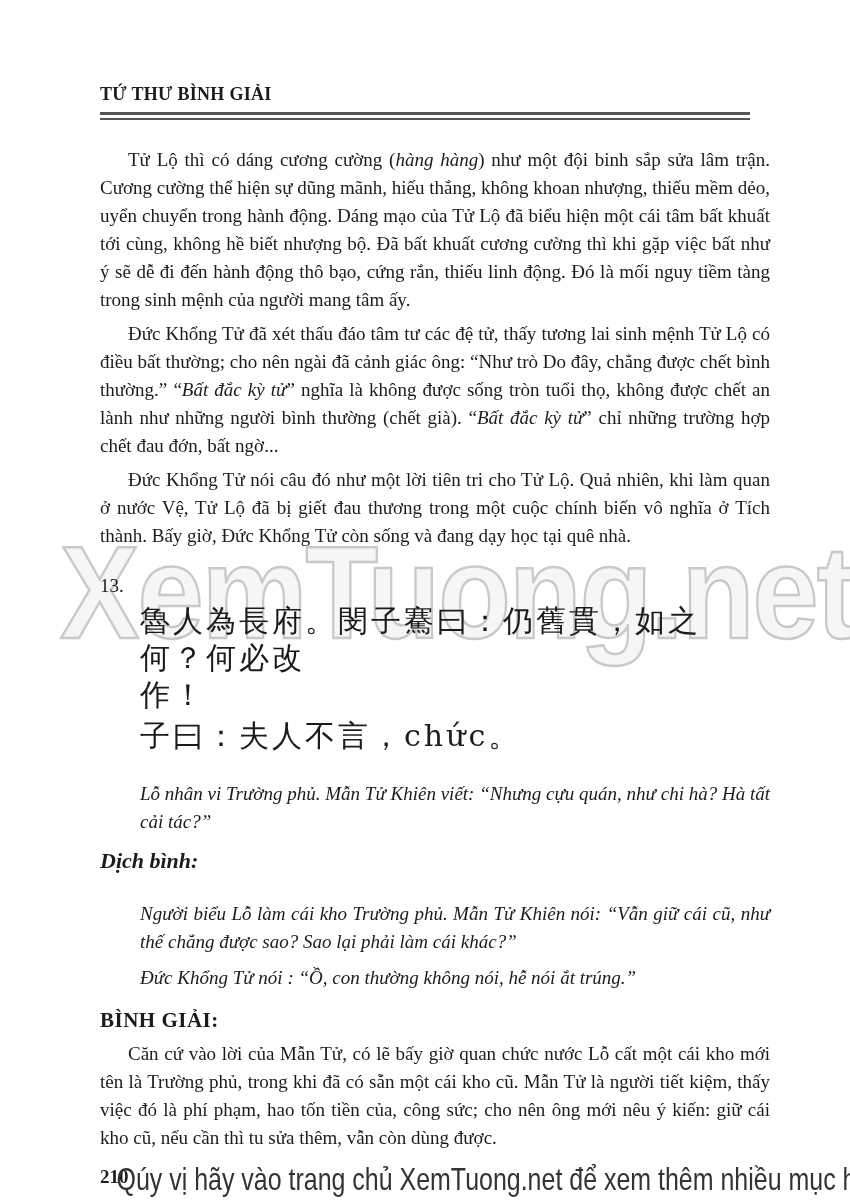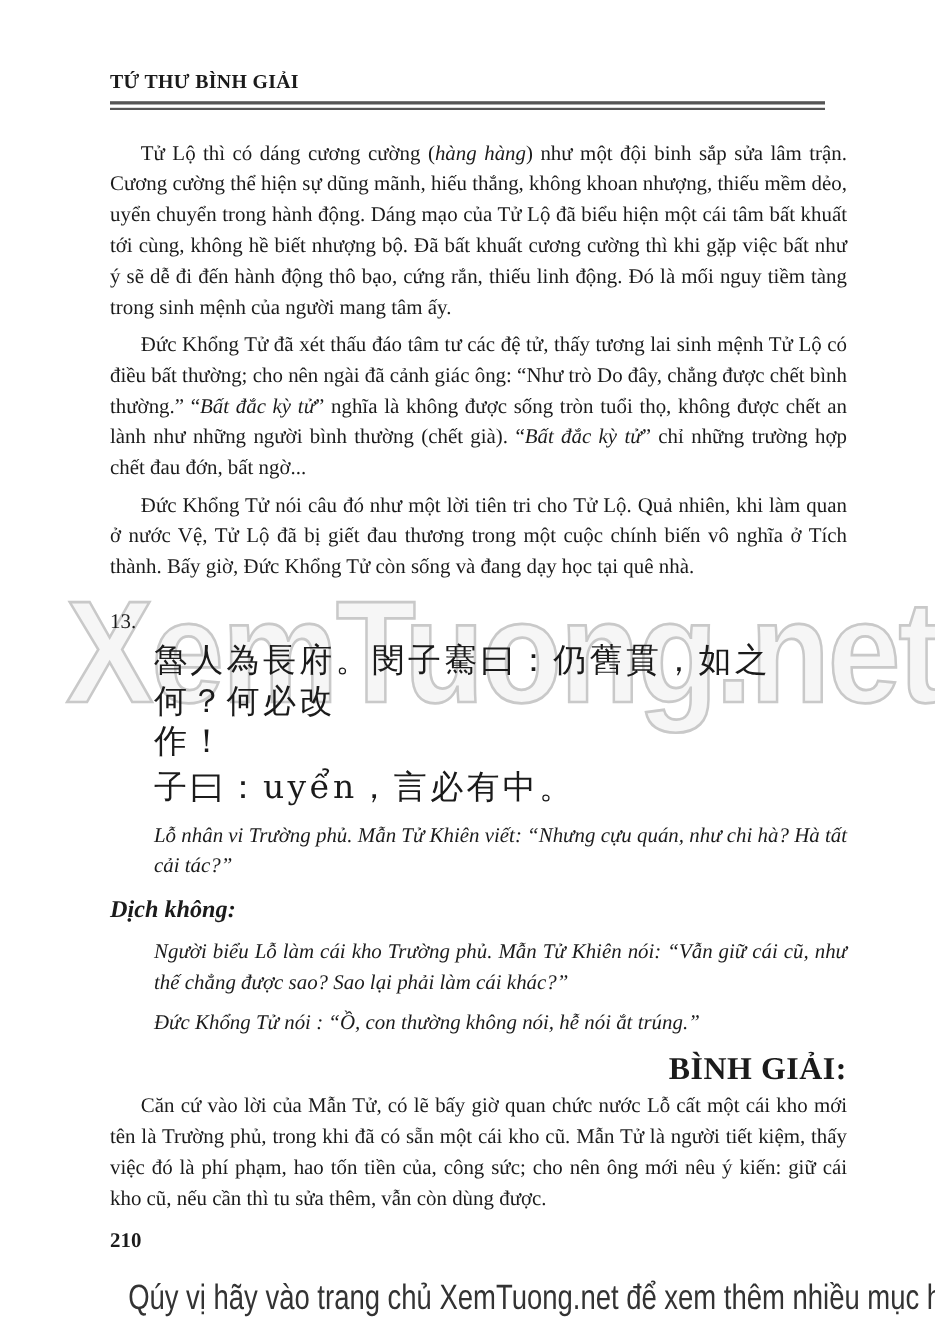--- a/index.html
+++ b/index.html
@@ -26,21 +26,21 @@
     white-space: nowrap;
     color: #f6f6f6;
     -webkit-text-stroke: 2.5px #c9c9c9;
     transform: scaleX(0.9);
     transform-origin: left top;
     user-select: none;
   }
   .content {
     position: relative;
     z-index: 1;
-    padding: 64px 80px 0 100px;
+    padding: 84px 80px 0 100px;
   }
   .running-header {
     font-size: 18px;
     font-weight: bold;
     letter-spacing: 0.3px;
   }
   .double-rule {
     margin-top: 7px;
     width: 650px;
     height: 8px;
@@ -70,35 +70,34 @@
   }
   .zh-line:nth-child(3) { margin-top: 4px; }
   .indent-block { margin-left: 40px; }
   .indent-block p {
     margin: 8px 0 0 0;
     font-size: 19px;
     line-height: 28px;
     font-style: italic;
     text-align: justify;
   }
-  .indent-block p.first { margin-top: 12px; }
+  .indent-block p.first { margin-top: 26px; }
   .dich-heading {
     margin: 12px 0 0 0;
     font-size: 22px;
     line-height: 26px;
     font-weight: bold;
     font-style: italic;
   }
   .binh-heading {
     margin: 14px 0 0 0;
-    font-size: 29px;
+    font-size: 21px;
     line-height: 28px;
     font-weight: bold;
     letter-spacing: 0.5px;
-    text-align: right;
   }
   .page-number {
     margin-top: 14px;
     font-size: 19px;
     font-weight: bold;
   }
   .site-footer {
     position: absolute;
     left: 0;
     right: 0;
@@ -134,28 +133,28 @@
 
     <p class="body-par"><span>Đức Khổng Tử đã xét thấu đáo tâm tư các đệ tử, thấy tương lai sinh mệnh Tử Lộ có điều bất thường; cho nên ngài đã cảnh giác ông: “Như trò Do đây, chẳng được chết bình thường.” “</span><i>Bất đắc kỳ tử</i><span>” nghĩa là không được sống tròn tuổi thọ, không được chết an lành như những người bình thường (chết già). “</span><i>Bất đắc kỳ tử</i><span>” chỉ những trường hợp chết đau đớn, bất ngờ...</span></p>
 
     <p class="body-par"><span>Đức Khổng Tử nói câu đó như một lời tiên tri cho Tử Lộ. Quả nhiên, khi làm quan ở nước Vệ, Tử Lộ đã bị giết đau thương trong một cuộc chính biến vô nghĩa ở Tích thành. Bấy giờ, Đức Khổng Tử còn sống và đang dạy học tại quê nhà.</span></p>
 
     <div class="section-number">13.</div>
 
     <div class="zh-block">
       <div class="zh-line">魯人為長府。閔子騫曰：仍舊貫，如之何？何必改</div>
       <div class="zh-line">作！</div>
-      <div class="zh-line">子曰：uyển，言必有中。</div>
+      <div class="zh-line">子曰：夫人不言，chức。</div>
     </div>
 
     <div class="indent-block">
       <p class="first">Lỗ nhân vi Trường phủ. Mẫn Tử Khiên viết: “Nhưng cựu quán, như chi hà? Hà tất cải tác?”</p>
     </div>
 
-    <div class="dich-heading">Dịch không:</div>
+    <div class="dich-heading">Dịch bình:</div>
 
     <div class="indent-block">
       <p class="first">Người biểu Lỗ làm cái kho Trường phủ. Mẫn Tử Khiên nói: “Vẫn giữ cái cũ, như thế chẳng được sao? Sao lại phải làm cái khác?”</p>
       <p>Đức Khổng Tử nói : “Ồ, con thường không nói, hễ nói ắt trúng.”</p>
     </div>
 
     <div class="binh-heading">BÌNH GIẢI:</div>
 
     <p class="body-par">Căn cứ vào lời của Mẫn Tử, có lẽ bấy giờ quan chức nước Lỗ cất một cái kho mới tên là Trường phủ, trong khi đã có sẵn một cái kho cũ. Mẫn Tử là người tiết kiệm, thấy việc đó là phí phạm, hao tốn tiền của, công sức; cho nên ông mới nêu ý kiến: giữ cái kho cũ, nếu cần thì tu sửa thêm, vẫn còn dùng được.</p>
 

